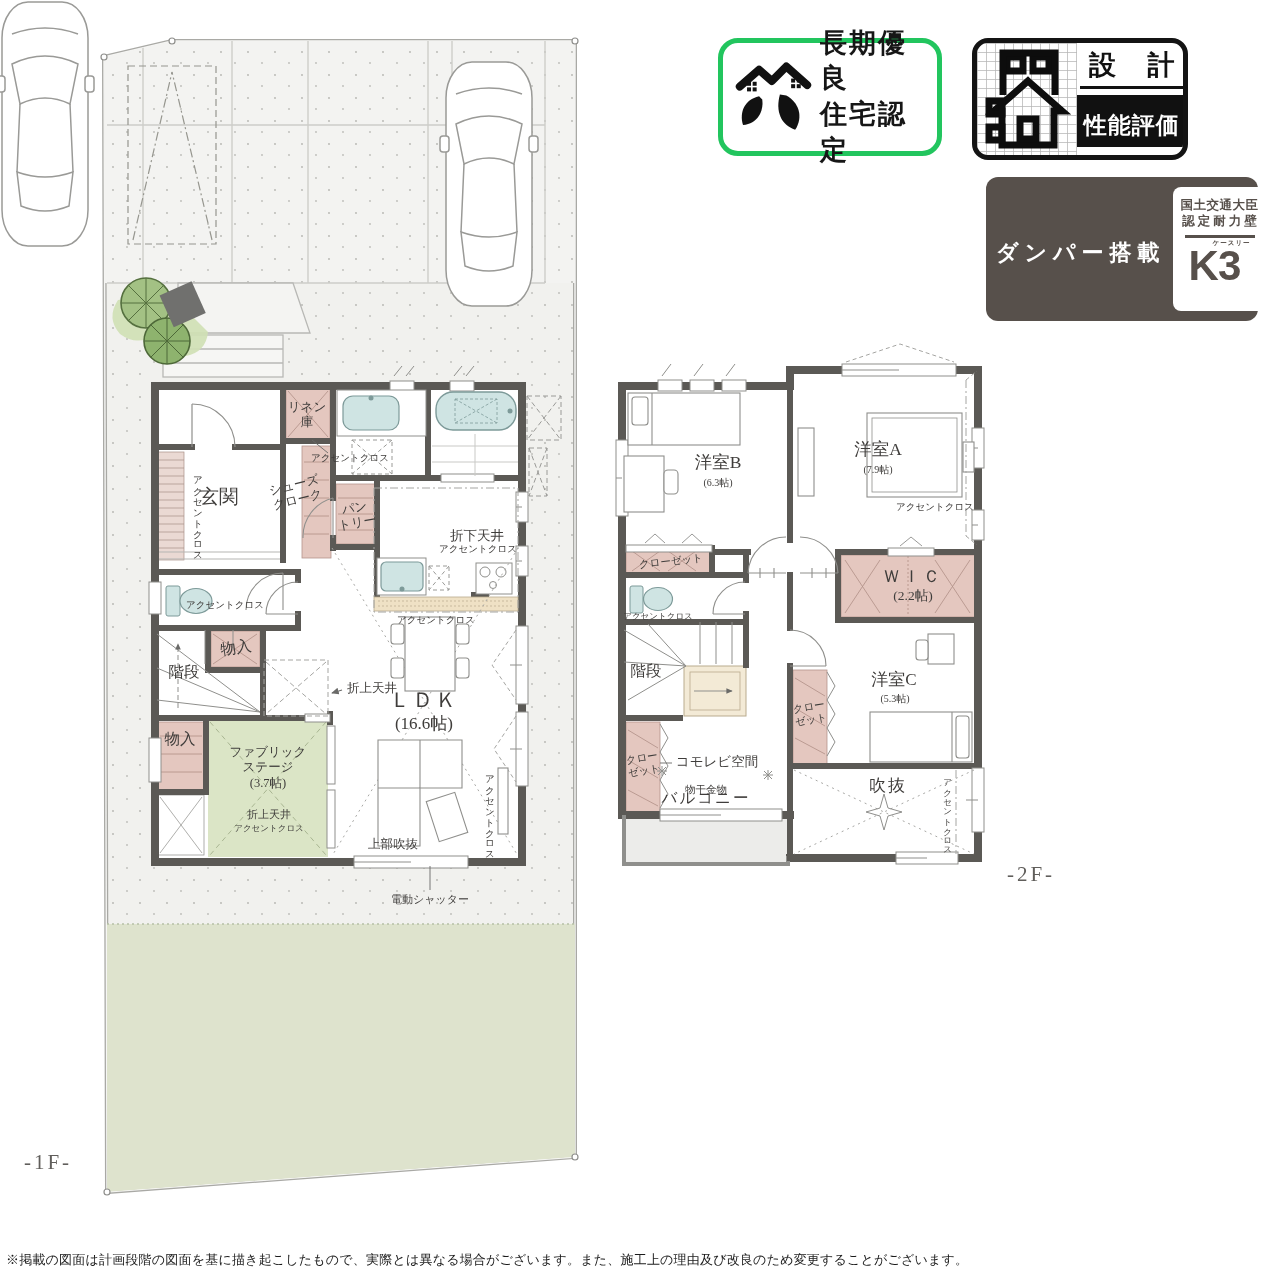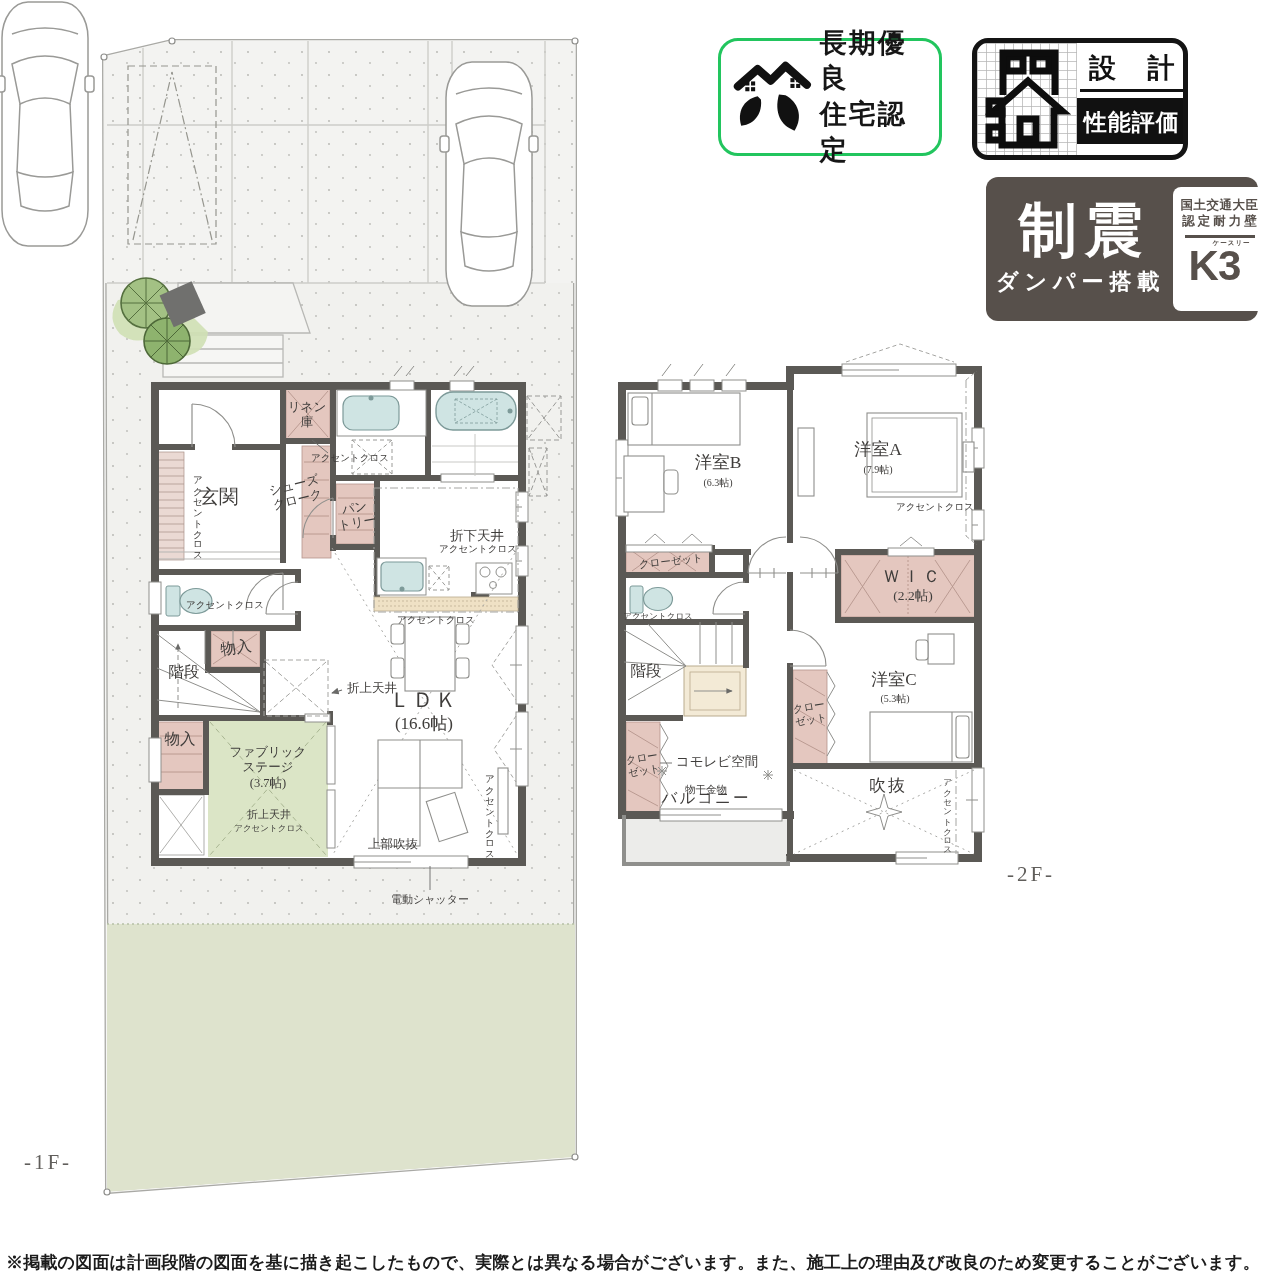--- a/index.html
+++ b/index.html
@@ -9,44 +9,44 @@
   .lb{position:absolute;transform:translate(-50%,-50%);font-family:"Liberation Serif",serif;color:#3f3d3b;
       text-align:center;line-height:1.22;white-space:pre-line;pointer-events:none}
   .s8{font-size:8.5px}.s9{font-size:9.5px}.s10{font-size:10.5px}.s11{font-size:11px}.s12{font-size:12.5px}
   .s13{font-size:13.5px}.s14{font-size:10px}.s15{font-size:15.5px}.s16{font-size:17px}.s17{font-size:17.5px}
   .s19{font-size:19.5px}.s21{font-size:21px}
   .ls2{letter-spacing:2px}.ls3{letter-spacing:3px}
   .vert{writing-mode:vertical-rl}
   .tag{font-family:"Liberation Serif",serif;color:#605e5b;letter-spacing:3px;font-size:21px}
   
   .badge{position:absolute;box-sizing:border-box}
-  .badge-long{left:718px;top:38px;width:224px;height:118px;border:3px solid #22c55e;border-radius:20px;
+  .badge-long{left:718px;top:38px;width:224px;height:118px;border:5px solid #22c55e;border-radius:20px;
       background:#fff;display:flex;align-items:center;gap:8px;padding:0 20px 0 12px}
   .bl-text{font-weight:bold;font-size:27px;letter-spacing:2px;color:#161616;line-height:1.32}
   .badge-design{left:972px;top:38px;width:216px;height:122px;border:5px solid #141414;border-radius:16px;
       background:#fff;display:flex;overflow:hidden}
   .bd-left{width:100px;position:relative;flex:none}
   .bd-right{flex:1;display:flex;flex-direction:column;justify-content:center;align-items:center;padding:4px 8px 8px 0}
   .bd-top{font-weight:bold;font-size:27px;letter-spacing:12px;color:#111;text-indent:12px;white-space:nowrap}
   .bd-rule{width:94%;height:2.5px;background:#111;margin:3px 0 6px}
   .bd-bottom{background:#111;color:#fff;font-weight:bold;font-size:23px;width:100%;text-align:center;
-      padding:9px 0 6px;letter-spacing:1px;white-space:nowrap}
+      padding:15px 0 6px;letter-spacing:1px;white-space:nowrap}
   .badge-seismic{left:986px;top:177px;width:272px;height:144px;background:#57504b;border-radius:12px;
       display:flex;align-items:center;padding:10px 9px 10px 10px;gap:7px}
   .sz-left{flex:1;color:#fff;text-align:center;font-family:"Liberation Serif",serif}
   .sz-main{font-size:58px;font-weight:bold;letter-spacing:8px;line-height:1;text-indent:8px;white-space:nowrap}
   .sz-sub{font-size:22px;letter-spacing:6px;margin-top:7px;font-weight:bold;white-space:nowrap}
   .sz-right{width:94px;height:124px;background:#fff;border-radius:8px;display:flex;flex-direction:column;
       align-items:center;padding-top:11px;box-sizing:border-box;color:#57504b;font-weight:bold;flex:none}
   .sz-c1{font-size:12.5px;letter-spacing:0.5px;line-height:1.25;white-space:nowrap}
   .sz-c2{font-size:12.5px;letter-spacing:3px;line-height:1.25;text-indent:3px;white-space:nowrap}
   .sz-rule{width:70px;height:2.5px;background:#57504b;margin:6px 0 1px}
   .sz-ruby{display:block;font-size:6.5px;letter-spacing:1px;height:8px;text-align:right;width:62px;margin:0 auto -1px}
   .sz-k3{font-size:42px;line-height:0.95;letter-spacing:-1px;font-family:"Liberation Sans",sans-serif;font-weight:900}
-  .disclaimer{position:absolute;left:6px;top:1251px;width:1272px;font-size:17px;font-weight:bold;color:#1b1b1b;
+  .disclaimer{position:absolute;left:6px;top:1251px;width:1272px;font-size:13px;font-weight:normal;color:#1b1b1b;
       letter-spacing:0.2px;white-space:nowrap}
 </style>
 </head>
 <body>
 
 <div class="stage">
 
 <svg class="plan" width="1280" height="1280" viewBox="0 0 1280 1280">
   <defs>
     <pattern id="dots" width="27" height="23" patternUnits="userSpaceOnUse">
@@ -500,21 +500,20 @@
   </div>
   <div class="bd-right">
     <div class="bd-top">設 計</div>
     <div class="bd-rule"></div>
     <div class="bd-bottom">性能評価</div>
   </div>
 </div>
 
 <div class="badge badge-seismic">
   <div class="sz-left">
-    <div class="sz-main">制震</div>
     <div class="sz-sub">ダンパー搭載</div>
   </div>
   <div class="sz-right">
     <div class="sz-c1">国土交通大臣</div>
     <div class="sz-c2">認定耐力壁</div>
     <div class="sz-rule"></div>
     <div>
       <span class="sz-ruby">ケースリー</span>
       <div class="sz-k3">K3</div>
     </div>

